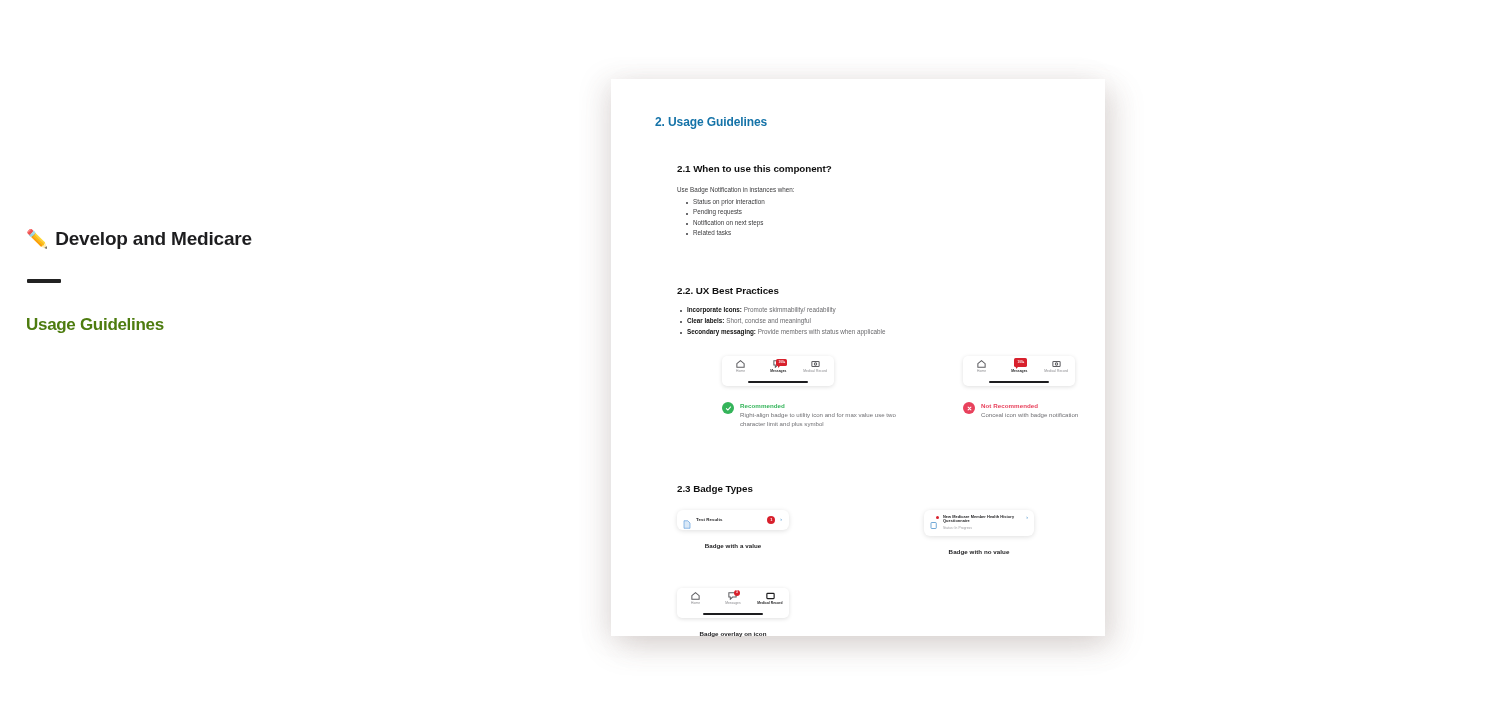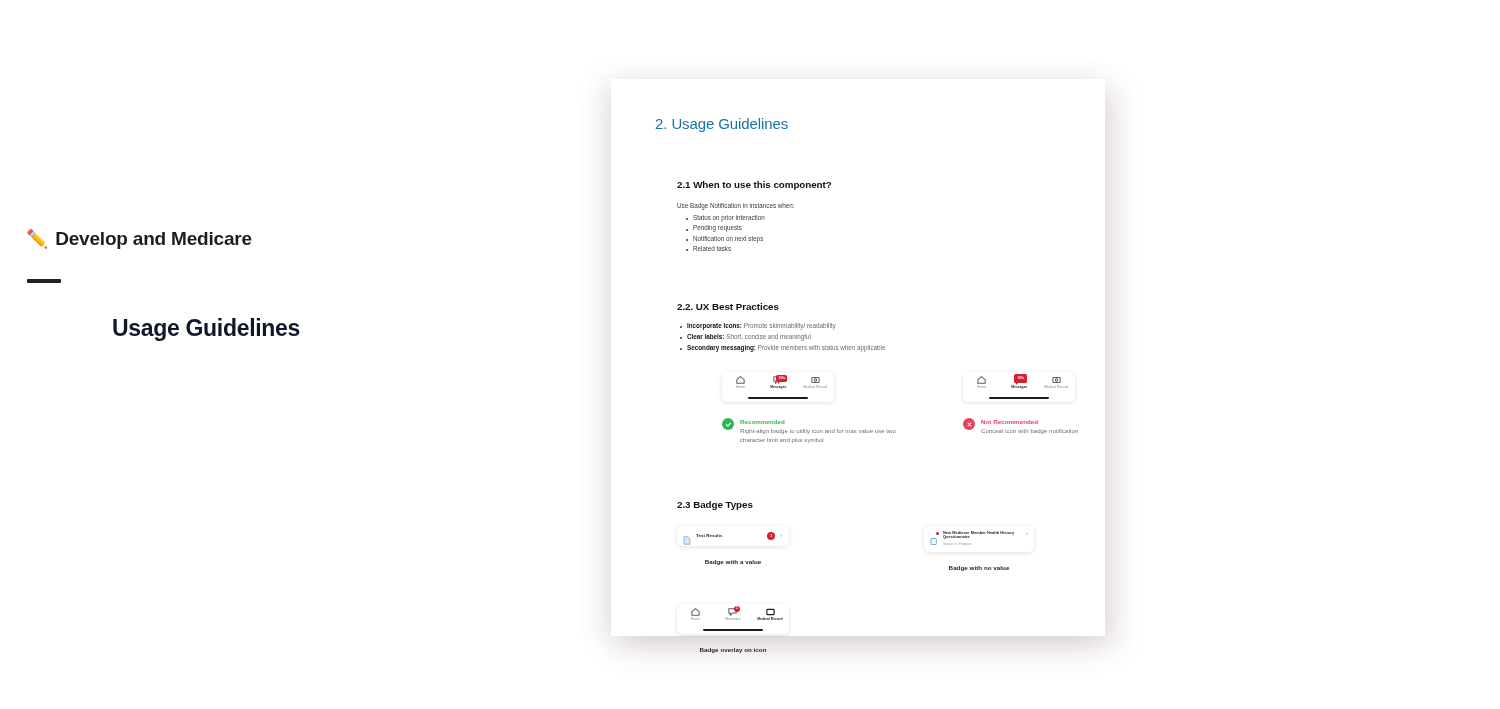--- a/index.html
+++ b/index.html
@@ -8,35 +8,35 @@
     font-family:"Liberation Sans","DejaVu Sans",sans-serif;
     -webkit-font-smoothing:antialiased;
   }
   .stage{position:relative;width:1500px;height:709px;}
 
   
   .left{position:absolute;left:26px;top:228px;width:360px;}
   .kicker{font-size:19px;font-weight:700;color:#1d1d1f;letter-spacing:-.2px;display:flex;align-items:center;gap:7px;}
   .kicker .emoji{font-size:18px;line-height:1;}
   .rule{width:34px;height:4px;background:#222;border-radius:1px;margin:29px 0 0 1px;}
-  .left h2{font-size:23px;font-weight:700;color:#0f172a;margin:32px 0 0 0;letter-spacing:-.3px;text-align:center;}
+  .left h2{font-size:17px;font-weight:700;color:#4d7c0f;margin:32px 0 0 0;letter-spacing:-.3px;}
   .left p{font-size:18.5px;line-height:1.38;color:#2b2b2d;margin:6px 0 0 0;width:340px;}
 
   
   .page{
     position:absolute;left:611px;top:79px;width:494px;height:557px;background:#fff;
     box-shadow:0 10px 30px rgba(120,100,95,.16), 14px 10px 26px rgba(140,115,110,.13),
                -10px 0 24px rgba(150,130,125,.10);
   }
   .page-inner{position:absolute;inset:0;padding:36px 44px 0 44px;box-sizing:border-box;}
 
-  .doc-h1{font-size:15px;font-weight:400;color:#1573a8;letter-spacing:-.1px;margin:0;}
+  .doc-h1{font-size:12px;font-weight:700;color:#1573a8;letter-spacing:-.1px;margin:0;}
 
   .doc-h2{font-size:9.8px;font-weight:700;color:#111;margin:0;letter-spacing:-.05px;}
-  .sec-21{margin-top:47px;padding-left:22px;}
+  .sec-21{margin-top:34px;padding-left:22px;}
   .lead{font-size:6.3px;color:#3a3a3c;margin:11px 0 0 0;line-height:1.45;}
   ul.bul{list-style:none;margin:3px 0 0 0;padding:0 0 0 9px;}
   ul.bul li{font-size:6.3px;color:#3a3a3c;line-height:1.63;position:relative;padding-left:7px;}
   ul.bul li::before{content:"";position:absolute;left:0;top:5.2px;width:2px;height:2px;background:#6b6b6e;}
 
   .sec-22{margin-top:47px;padding-left:22px;}
   ul.bul2{list-style:none;margin:9px 0 0 0;padding:0 0 0 3px;}
   ul.bul2 li{font-size:6.3px;color:#6a6a6d;line-height:1.72;position:relative;padding-left:7px;}
   ul.bul2 li::before{content:"";position:absolute;left:0;top:5.3px;width:2px;height:2px;background:#6b6b6e;}
   ul.bul2 li b{color:#111;font-weight:700;}

